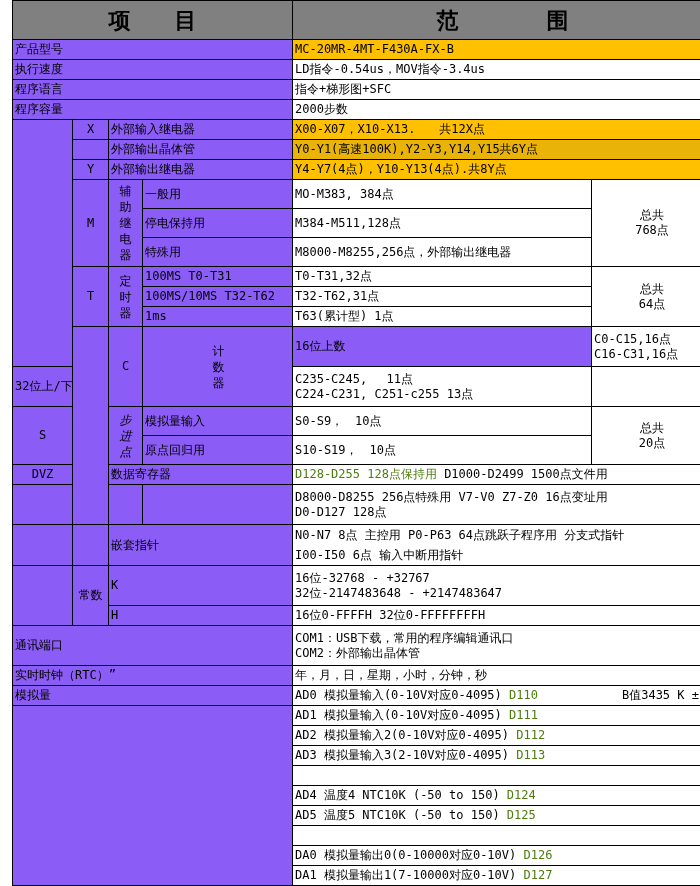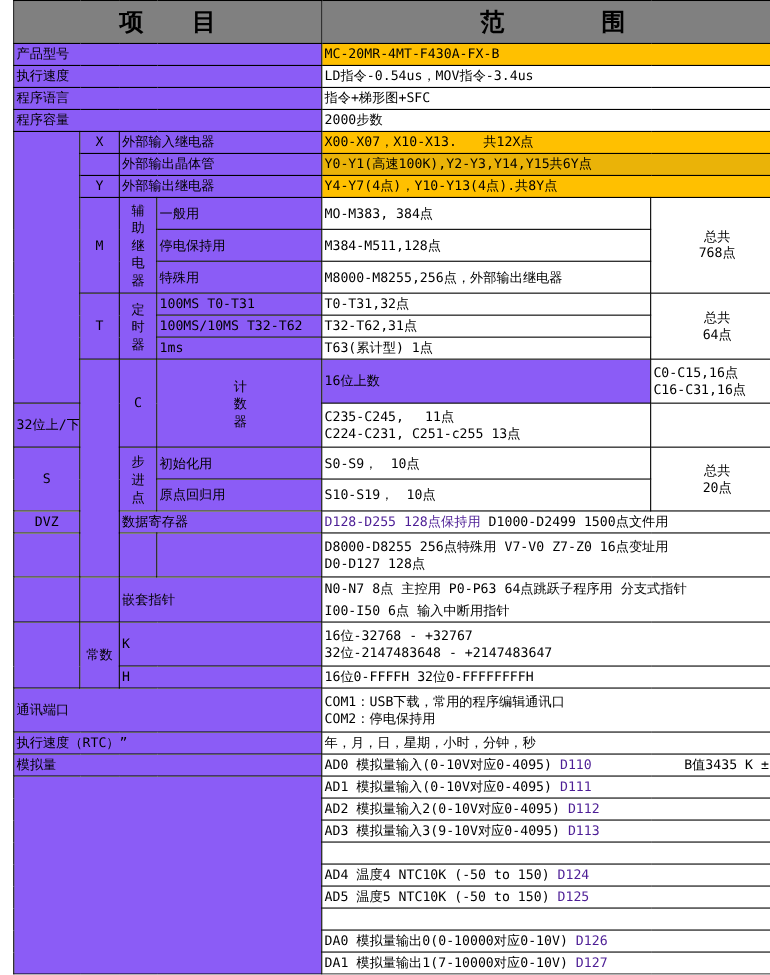--- a/index.html
+++ b/index.html
@@ -8,21 +8,21 @@
   table { border-collapse:collapse; table-layout:fixed; width:700px; position:absolute; left:12px; top:0; }
   td { border:1px solid #000; padding:0 2px; vertical-align:middle; white-space:nowrap; overflow:hidden; line-height:15px; }
   .hdr { background:#808080; height:38px; text-align:center; font-family:"DejaVu Serif","Liberation Serif",serif;
          font-size:22px; font-weight:bold; letter-spacing:0; }
   .g { background:#8b5cf6; }
   .y { background:#FFC000; }
   .o { background:#eab308; }
   .w { background:#ffffff; }
   .c { text-align:center; }
   .vtxt { text-align:center; line-height:16px; white-space:normal; font-size:12px; }
-  .red { color:#4c1d95; }
+  .red { color:#4d7c0f; }
   .gap { display:inline-block; }
 </style>
 </head>
 <body>
 
 <table>
   <colgroup>
     <col style="width:60px">
       <col style="width:36px">
       <col style="width:34px">
@@ -111,22 +111,22 @@
     <td class="w"><span>C0-C15,16点</span><br><span>C16-C31,16点</span></td>
     <td class="w c" rowspan="2"><br></td>
   </tr>
   <tr style="height:40px">
     <td class="g">32位上/下数</td>
     <td class="w"><span>C235-C245,　 11点</span><br><span>C224-C231, C251-c255 13点</span></td>
   </tr>
 
   <tr style="height:29px">
     <td class="g c" rowspan="2">S</td>
-    <td class="g vtxt" rowspan="2"><span style="display:inline-block;width:14px;white-space:normal;word-break:break-all;">步进点</span></td>
-    <td class="g">初始化用</td>
+    <td class="g vtxt" rowspan="2"><span style="display:inline-block;width:14px;white-space:normal;word-break:break-all;font-style:italic;">步进点</span></td>
+    <td class="g">模拟量输入</td>
     <td class="w">S0-S9，　10点</td>
     <td class="w c" rowspan="2"><span>总共</span><br><span>20点</span></td>
   </tr>
   <tr style="height:29px">
     <td class="g">原点回归用</td>
     <td class="w">S10-S19，　10点</td>
   </tr>
 
   <tr style="height:20px">
     <td class="g c">DVZ</td>
@@ -153,40 +153,40 @@
     <td class="g" colspan="2">K</td>
     <td class="w" colspan="2"><span>16位-32768 - +32767</span><br><span>32位-2147483648 - +2147483647</span></td>
   </tr>
   <tr style="height:20px">
     <td class="g" colspan="2">H</td>
     <td class="w" colspan="2">16位0-FFFFH 32位0-FFFFFFFFH</td>
   </tr>
 
   <tr style="height:40px">
     <td class="g" colspan="4">通讯端口</td>
-    <td class="w" colspan="2"><span>COM1：USB下载，常用的程序编辑通讯口</span><br><span>COM2：停电保持用</span></td>
-  </tr>
-  <tr style="height:20px">
-    <td class="g" colspan="4">执行速度（RTC）”</td>
+    <td class="w" colspan="2"><span>COM1：USB下载，常用的程序编辑通讯口</span><br><span>COM2：外部输出晶体管</span></td>
+  </tr>
+  <tr style="height:20px">
+    <td class="g" colspan="4">实时时钟（RTC）”</td>
     <td class="w" colspan="2">年，月，日，星期，小时，分钟，秒</td>
   </tr>
 
   <tr style="height:20px">
     <td class="g" colspan="4">模拟量</td>
     <td class="w" colspan="2"><span>AD0 模拟量输入(0-10V对应0-4095) </span><span class="red">D110</span><span class="gap" style="width:84px"></span><span>B值3435 K ±1%</span></td>
   </tr>
   <tr style="height:20px">
     <td class="g" colspan="4" rowspan="9"></td>
     <td class="w" colspan="2"><span>AD1 模拟量输入(0-10V对应0-4095) </span><span class="red">D111</span></td>
   </tr>
   <tr style="height:20px">
     <td class="w" colspan="2"><span>AD2 模拟量输入2(0-10V对应0-4095) </span><span class="red">D112</span></td>
   </tr>
   <tr style="height:20px">
-    <td class="w" colspan="2"><span>AD3 模拟量输入3(9-10V对应0-4095) </span><span class="red">D113</span></td>
+    <td class="w" colspan="2"><span>AD3 模拟量输入3(2-10V对应0-4095) </span><span class="red">D113</span></td>
   </tr>
   <tr style="height:20px">
     <td class="w" colspan="2"></td>
   </tr>
   <tr style="height:20px">
     <td class="w" colspan="2"><span>AD4 温度4 NTC10K (-50 to 150) </span><span class="red">D124</span></td>
   </tr>
   <tr style="height:20px">
     <td class="w" colspan="2"><span>AD5 温度5 NTC10K (-50 to 150) </span><span class="red">D125</span></td>
   </tr>

